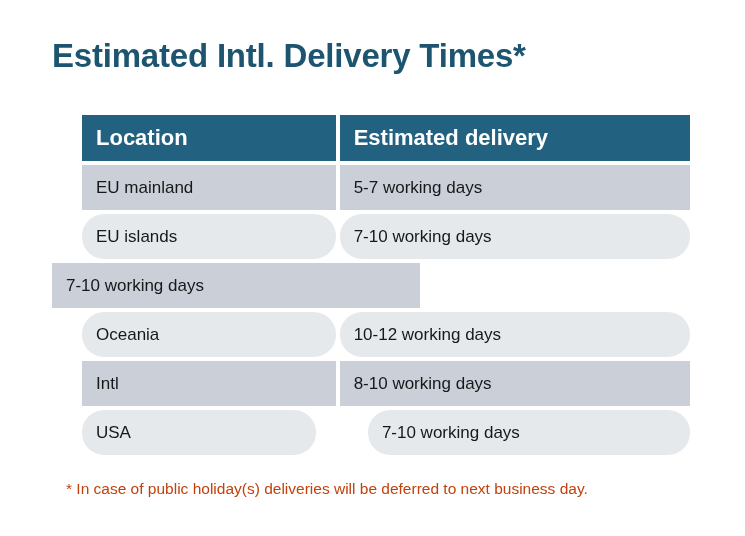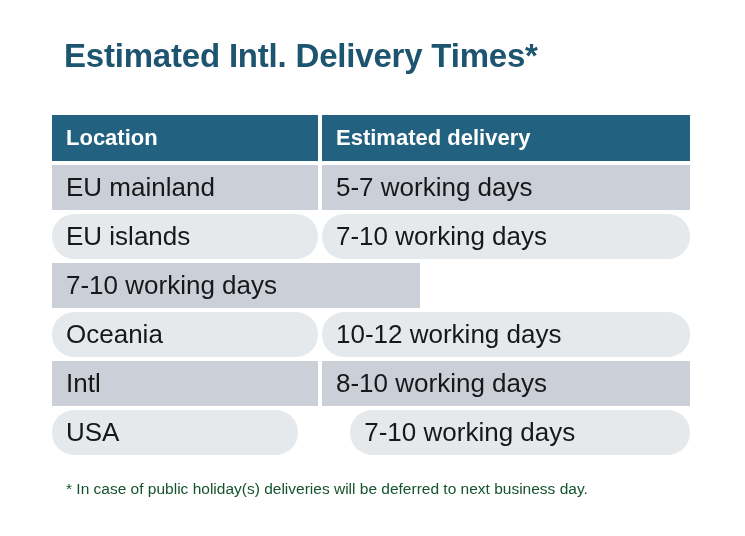--- a/index.html
+++ b/index.html
@@ -17,21 +17,21 @@
   .page {
     position: relative;
     width: 745px;
     height: 536px;
     background: #ffffff;
     box-sizing: border-box;
   }
 
   .page-title {
     position: absolute;
-    left: 64px;
+    left: 52px;
     top: 36px;
     font-size: 33px;
     line-height: 40px;
     font-weight: 700;
     color: #1d5570;
     letter-spacing: -0.2px;
     white-space: nowrap;
   }
 
   .delivery-table {
@@ -50,29 +50,30 @@
     margin-bottom: 0;
     gap: 48px;
   }
 
   .cell {
     box-sizing: border-box;
     height: 45px;
     display: flex;
     align-items: center;
     padding: 0 14px;
-    font-size: 26px;
+    font-size: 17px;
     color: #17181a;
     overflow: hidden;
     white-space: nowrap;
   }
 
   .cell.col-location {
     width: 266px;
     margin-right: 4px;
+    margin-left: 30px;
   }
   .cell.col-delivery {
     width: 368px;
   }
 
   .header-row .cell {
     background: #22617f;
     color: #ffffff;
     font-weight: 700;
     font-size: 22px;
@@ -86,21 +87,21 @@
     background: #e6e9ec;
     border-radius: 22px;
   }
 
   .footnote {
     position: absolute;
     left: 66px;
     top: 479px;
     font-size: 15.5px;
     line-height: 20px;
-    color: #14532d;
+    color: #c2410c;
     white-space: nowrap;
   }
 </style>
 </head>
 <body>
 
 <div class="page">
 
   <div class="page-title">Estimated Intl. Delivery Times*</div>
 

